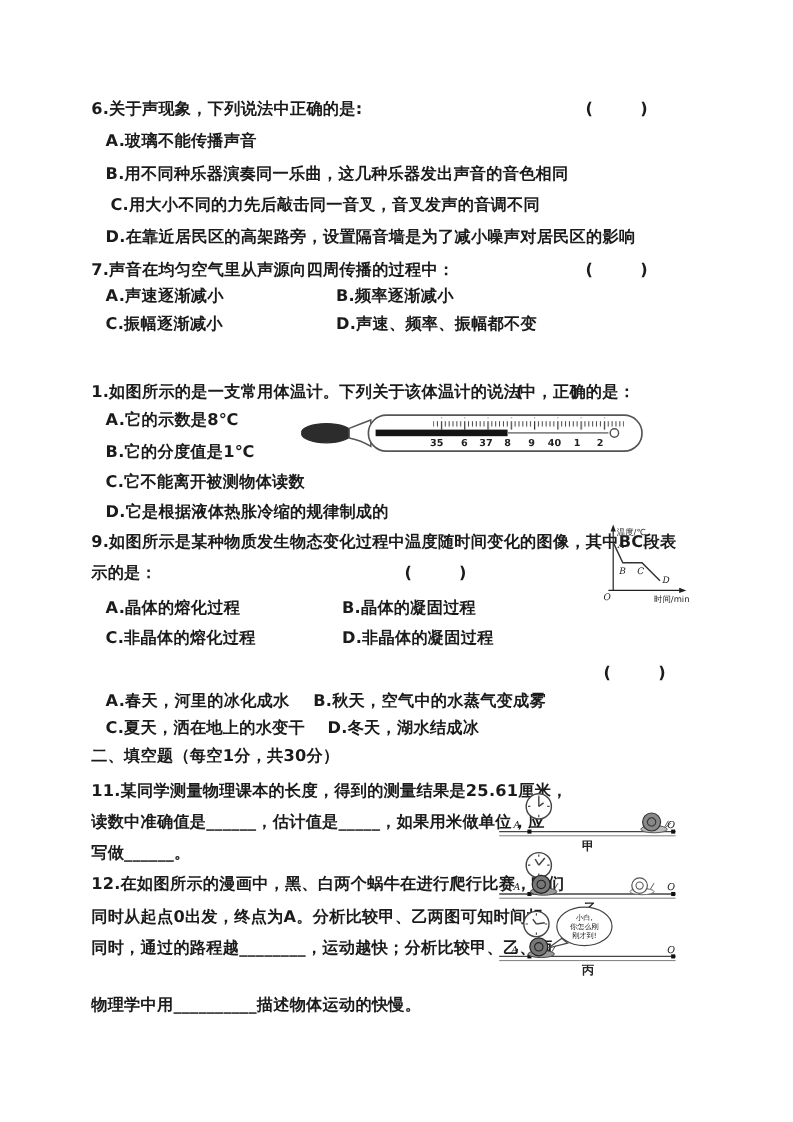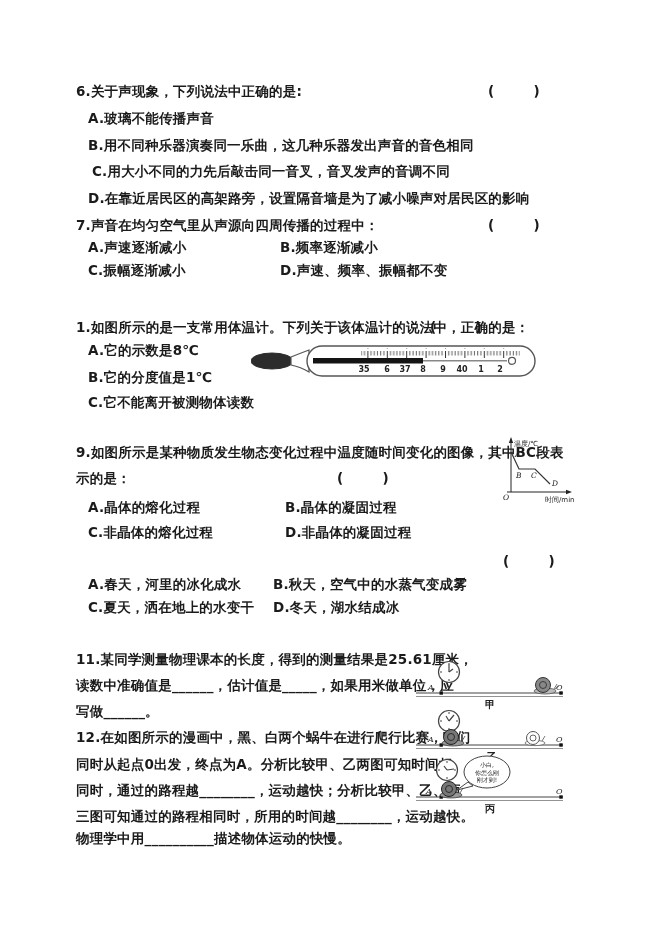--- a/index.html
+++ b/index.html
@@ -40,20 +40,21 @@
   <div class="ln" style="left:88px;top:241px">A.声速逐渐减小</div>
   <div class="ln" style="left:280px;top:241px">B.频率逐渐减小</div>
   <div class="ln" style="left:88px;top:264px">C.振幅逐渐减小</div>
   <div class="ln" style="left:280px;top:264px">D.声速、频率、振幅都不变</div>
 
   <div class="ln" style="left:76px;top:321px">1.如图所示的是一支常用体温计。下列关于该体温计的说法中，正确的是：</div>
   <div class="ln" style="left:430px;top:321px">(        )</div>
   <div class="ln" style="left:88px;top:344px">A.它的示数是8℃</div>
   <div class="ln" style="left:88px;top:371px">B.它的分度值是1℃</div>
   <div class="ln" style="left:88px;top:396px">C.它不能离开被测物体读数</div>
+  <div class="ln" style="left:88px;top:421px">D.它是根据液体热胀冷缩的规律制成的</div>
 
   <div class="fig" style="left:251px;top:341px;width:288px;height:40px">
     <svg width="288" height="40" viewBox="0 0 288 40">
       <defs>
         <pattern id="ticks" x="0" y="0" width="19.4" height="10" patternUnits="userSpaceOnUse">
           <line x1="0.5" y1="0" x2="0.5" y2="7.5" stroke="#333" stroke-width="1"></line>
           <line x1="3.7" y1="0" x2="3.7" y2="4.5" stroke="#333" stroke-width="0.8"></line>
           <line x1="6.9" y1="0" x2="6.9" y2="4.5" stroke="#333" stroke-width="0.8"></line>
           <line x1="10.1" y1="0" x2="10.1" y2="4.5" stroke="#333" stroke-width="0.8"></line>
           <line x1="13.3" y1="0" x2="13.3" y2="4.5" stroke="#333" stroke-width="0.8"></line>
@@ -104,33 +105,33 @@
       <text class="ital" x="12" y="21" font-size="7.5">A</text>
       <text class="ital" x="13" y="42" font-size="7.5">B</text>
       <text class="ital" x="28" y="42" font-size="7.5">C</text>
       <text class="ital" x="49" y="50" font-size="7.5">D</text>
       <text class="ital" x="0" y="64" font-size="7.5">O</text>
     </svg>
   </div>
 
   <div class="ln" style="left:503px;top:555px">(        )</div>
   <div class="ln" style="left:88px;top:578px">A.春天，河里的冰化成水</div>
-  <div class="ln" style="left:273px;top:578px">B.秋天，空气中的水蒸气变成雾</div>
+  <div class="ln" style="left:261px;top:578px">B.秋天，空气中的水蒸气变成雾</div>
   <div class="ln" style="left:88px;top:601px">C.夏天，洒在地上的水变干</div>
   <div class="ln" style="left:273px;top:601px">D.冬天，湖水结成冰</div>
 
+  <div class="ln" style="left:76px;top:624px">二、填空题（每空1分，共30分）</div>
 
   <div class="ln" style="left:76px;top:653px">11.某同学测量物理课本的长度，得到的测量结果是25.61厘米，</div>
   <div class="ln" style="left:76px;top:679px">读数中准确值是______，估计值是_____，如果用米做单位，应</div>
   <div class="ln" style="left:76px;top:705px">写做______。</div>
 
   <div class="ln" style="left:76px;top:731px">12.在如图所示的漫画中，黑、白两个蜗牛在进行爬行比赛，它们</div>
   <div class="ln" style="left:76px;top:758px">同时从起点0出发，终点为A。分析比较甲、乙两图可知时间相</div>
   <div class="ln" style="left:76px;top:784px">同时，通过的路程越________，运动越快；分析比较甲、乙、丙</div>
-  <div class="ln" style="left:76px;top:810px">三图可知通过的路程相同时，所用的时间越________，运动越快。</div>
   <div class="ln" style="left:76px;top:832px">物理学中用__________描述物体运动的快慢。</div>
 
   <div class="fig" style="left:413px;top:648px;width:250px;height:175px">
     <svg width="250" height="175" viewBox="0 0 250 175">
 
       <g>
         <g stroke="#444" fill="#fff">
           <circle cx="36" cy="24" r="10.5" stroke-width="1.2"></circle>
           <line x1="36" y1="15" x2="36" y2="17"></line>
             <line x1="36" y1="31" x2="36" y2="33"></line>

